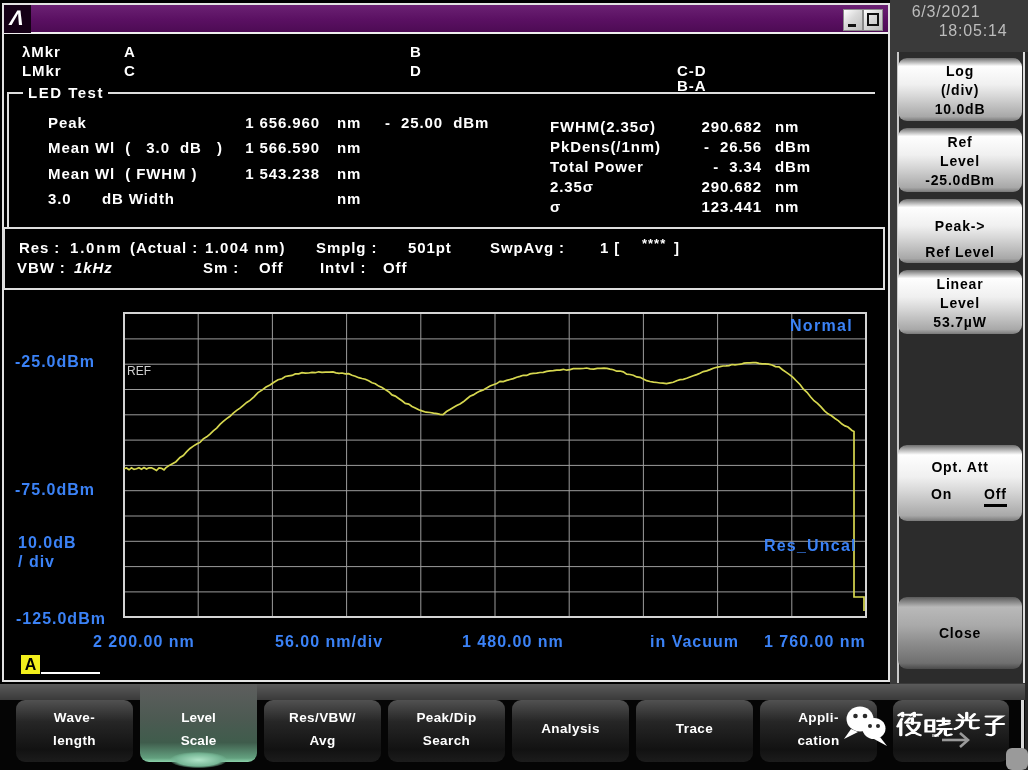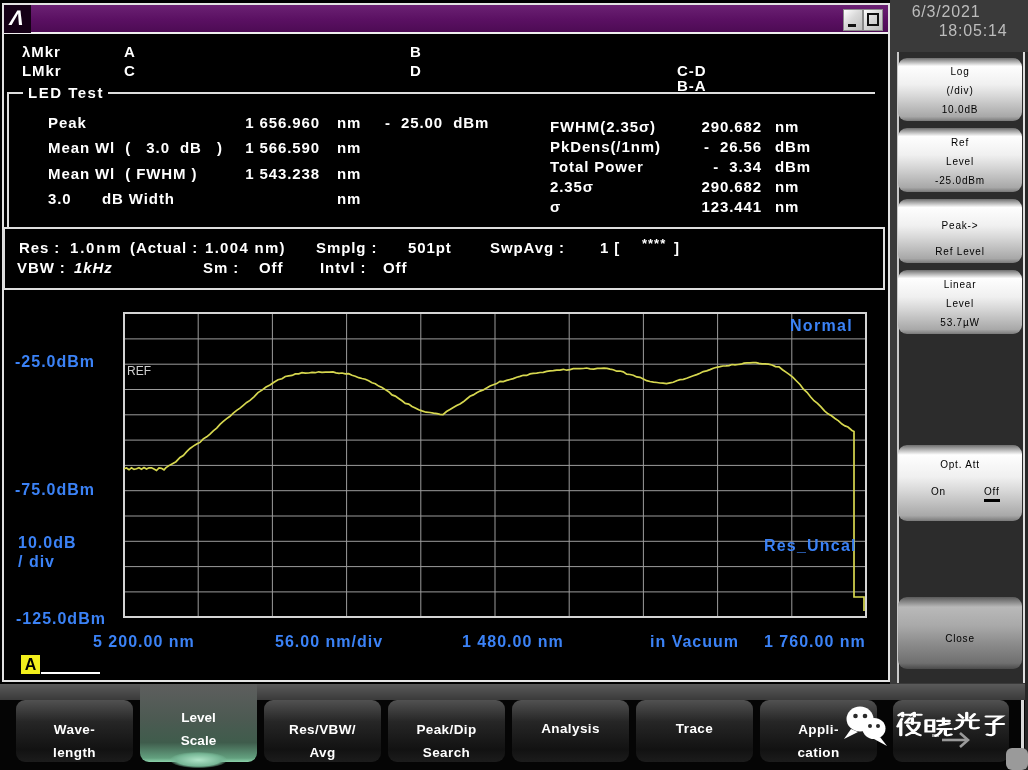--- a/index.html
+++ b/index.html
@@ -18,25 +18,25 @@
 #wmin:after{content:"";position:absolute;left:4px;top:14px;width:8px;height:2.5px;background:#111;}
 #wmax:after{content:"";position:absolute;left:3px;top:3px;width:8px;height:9px;border:2.5px solid #111;}
 
 .mk{color:#fff;font-weight:bold;font-size:15px;letter-spacing:0.9px;}
 
 #ledbox{left:7px;top:92px;width:875px;height:136px;border-left:2px solid #dedede;}
 #resbox{left:3px;top:227px;width:878px;height:59px;border:2px solid #dedede;background:#000;}
 
 #rpanel{left:890px;top:0;width:138px;height:770px;background:#3a3a3a;}
 #rframe{left:897px;top:52px;width:124px;height:631px;background:#2c2c2c;border-left:2px solid #c8c8c8;border-right:3px solid #dedede;}
-.skey{left:898px;width:124px;border-radius:9px;background:linear-gradient(#6f6f6f 0,#fefefe 13%,#f0f0f0 42%,#d8d8d8 60%,#a8a8a8 93%,#7a7a7a 100%);color:#000;font-weight:normal;font-size:10px;text-align:center;letter-spacing:0.8px;}
+.skey{left:898px;width:124px;border-radius:9px;background:linear-gradient(#6f6f6f 0,#fefefe 13%,#f0f0f0 42%,#d8d8d8 60%,#a8a8a8 93%,#7a7a7a 100%);color:#000;font-weight:bold;font-size:14px;text-align:center;letter-spacing:0.8px;}
 
 #mstrip{left:0;top:684px;width:1028px;height:16px;background:linear-gradient(#5a5a5a,#3a3a3a);}
 #mbot{left:0;top:700px;width:1028px;height:70px;background:#050505;}
-.mbtn{top:700px;width:117px;height:62px;border-radius:9px;background:linear-gradient(#515151,#262626 35%,#121212 80%,#1c1c1c);color:#fff;font-weight:bold;font-size:13.5px;letter-spacing:0.4px;text-align:center;padding-top:18px;box-sizing:border-box;line-height:23px;}
+.mbtn{top:700px;width:117px;height:62px;border-radius:9px;background:linear-gradient(#515151,#262626 35%,#121212 80%,#1c1c1c);color:#fff;font-weight:bold;font-size:13.5px;letter-spacing:0.4px;text-align:center;padding-top:6px;box-sizing:border-box;line-height:23px;}
 #msel{left:140px;top:684px;width:117px;height:78px;border-radius:0 0 9px 9px;background:linear-gradient(#5e5e5e,#4c5a52 45%,#3f5c4c 75%,#63a07f 95%,#8cd3ab);color:#fff;font-weight:bold;font-size:13.5px;text-align:center;padding-top:22px;box-sizing:border-box;line-height:23px;}
 #mselglow{left:170px;top:752px;width:57px;height:16px;border-radius:50%;background:radial-gradient(ellipse at center,#b0e4c8 0%,#76b695 55%,rgba(80,120,100,0) 75%);}
 
 .glab{color:#3b82f6;font-weight:bold;font-size:16px;letter-spacing:1px;}
 </style>
 </head>
 <body>
 
 <div class="abs" id="win">
   <div class="abs" id="titlebar">
@@ -121,21 +121,21 @@
   <text x="127" y="375" fill="#d0d0d0" font-size="12" font-family="Liberation Sans, sans-serif">REF</text>
 </svg>
 
 <div class="abs glab" style="left:15px;top:353px;">-25.0dBm</div>
 <div class="abs glab" style="left:15px;top:481px;">-75.0dBm</div>
 <div class="abs glab" style="left:18px;top:534px;">10.0dB</div>
 <div class="abs glab" style="left:18px;top:553px;">/ div</div>
 <div class="abs glab" style="left:16px;top:610px;">-125.0dBm</div>
 <div class="abs glab" style="left:790px;top:317px;letter-spacing:1.3px;">Normal</div>
 <div class="abs glab" style="left:764px;top:537px;letter-spacing:1.2px;">Res_Uncal</div>
-<div class="abs glab" style="left:93px;top:633px;">5 200.00 nm</div>
+<div class="abs glab" style="left:93px;top:633px;">2 200.00 nm</div>
 <div class="abs glab" style="left:275px;top:633px;">56.00 nm/div</div>
 <div class="abs glab" style="left:462px;top:633px;">1 480.00 nm</div>
 <div class="abs glab" style="left:650px;top:633px;">in Vacuum</div>
 <div class="abs glab" style="left:764px;top:633px;">1 760.00 nm</div>
 
 <div class="abs" style="left:21px;top:655px;width:19px;height:19px;background:#f3ef1c;color:#000;font-weight:bold;font-size:16px;text-align:center;line-height:19px;">A</div>
 <div class="abs b" style="left:44px;top:657px;color:#e6e332;font-size:15px;">Wri</div>
 <div class="abs b" style="left:74px;top:657px;color:#8f8f8f;font-size:15px;">Off</div>
 <div class="abs" style="left:41px;top:672px;width:59px;height:2px;background:#fff;"></div>
 
@@ -145,21 +145,21 @@
 <div class="abs" id="rframe"></div>
 <div class="abs skey" style="top:58px;height:63px;padding-top:4px;box-sizing:border-box;line-height:19px;">Log<br>(/div)<br>10.0dB</div>
 <div class="abs skey" style="top:128px;height:64px;padding-top:5px;box-sizing:border-box;line-height:19px;">Ref<br>Level<br>-25.0dBm</div>
 <div class="abs skey" style="top:199px;height:64px;padding-top:14px;box-sizing:border-box;line-height:26px;">Peak-&gt;<br>Ref Level</div>
 <div class="abs skey" style="top:270px;height:64px;padding-top:5px;box-sizing:border-box;line-height:19px;">Linear<br>Level<br>53.7µW</div>
 <div class="abs skey" style="top:445px;height:76px;box-sizing:border-box;">
     <span class="abs" style="left:0;right:0;top:14px;text-align:center;">Opt. Att</span>
     <span class="abs" style="left:33px;top:41px;">On</span>
     <span class="abs" style="left:86px;top:41px;border-bottom:3px solid #000;padding-bottom:2px;">Off</span>
   </div>
-<div class="abs skey" style="top:597px;height:72px;padding-top:36px;box-sizing:border-box;background:linear-gradient(#5a5a5a 0,#b9b9b9 14%,#a9a9a9 40%,#8f8f8f 62%,#6f6f6f 92%,#4a4a4a 100%);">Close</div>
+<div class="abs skey" style="top:597px;height:72px;padding-top:28px;box-sizing:border-box;background:linear-gradient(#5a5a5a 0,#b9b9b9 14%,#a9a9a9 40%,#8f8f8f 62%,#6f6f6f 92%,#4a4a4a 100%);">Close</div>
 
 <div class="abs" id="mstrip"></div>
 <div class="abs" id="mbot"></div>
 <div class="abs mbtn" style="left:16px;">Wave-<br>length</div>
 <div class="abs" id="msel">Level<br>Scale</div>
 <div class="abs" id="mselglow"></div>
 <div class="abs mbtn" style="left:264px;">Res/VBW/<br>Avg</div>
 <div class="abs mbtn" style="left:388px;">Peak/Dip<br>Search</div>
 <div class="abs mbtn" style="left:512px;padding-top:17px;">Analysis</div>
 <div class="abs mbtn" style="left:636px;padding-top:17px;">Trace</div>

